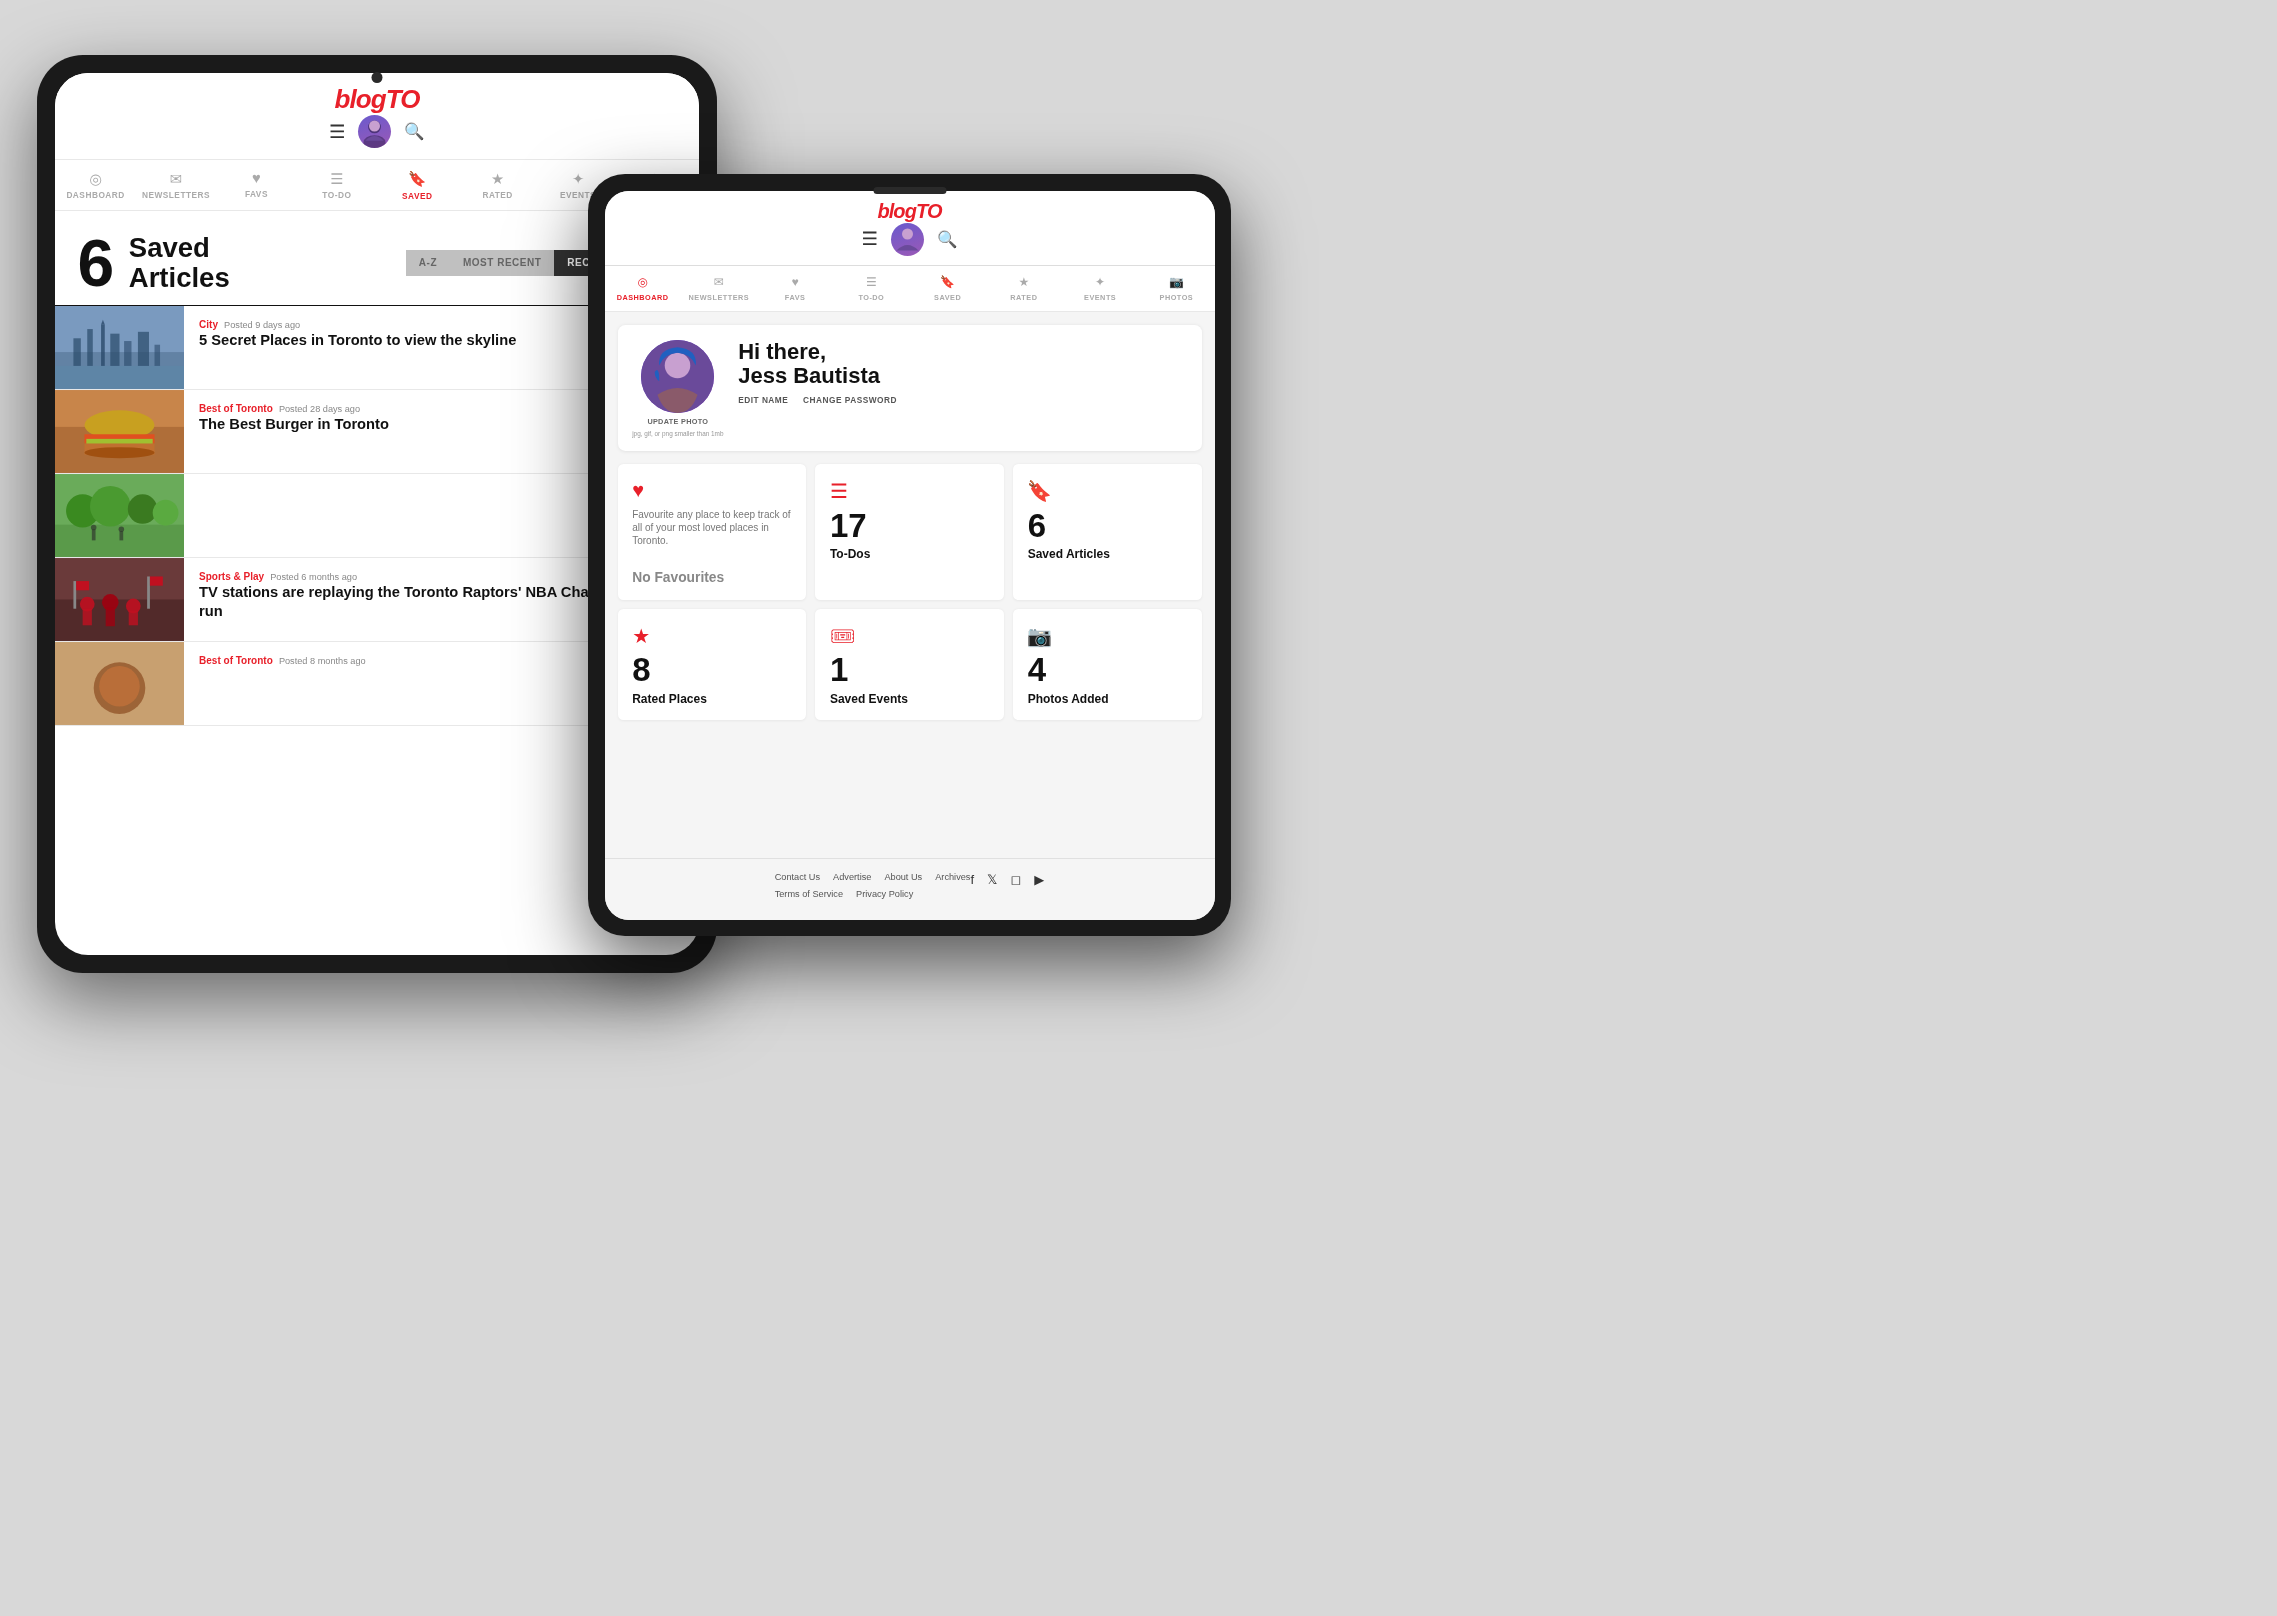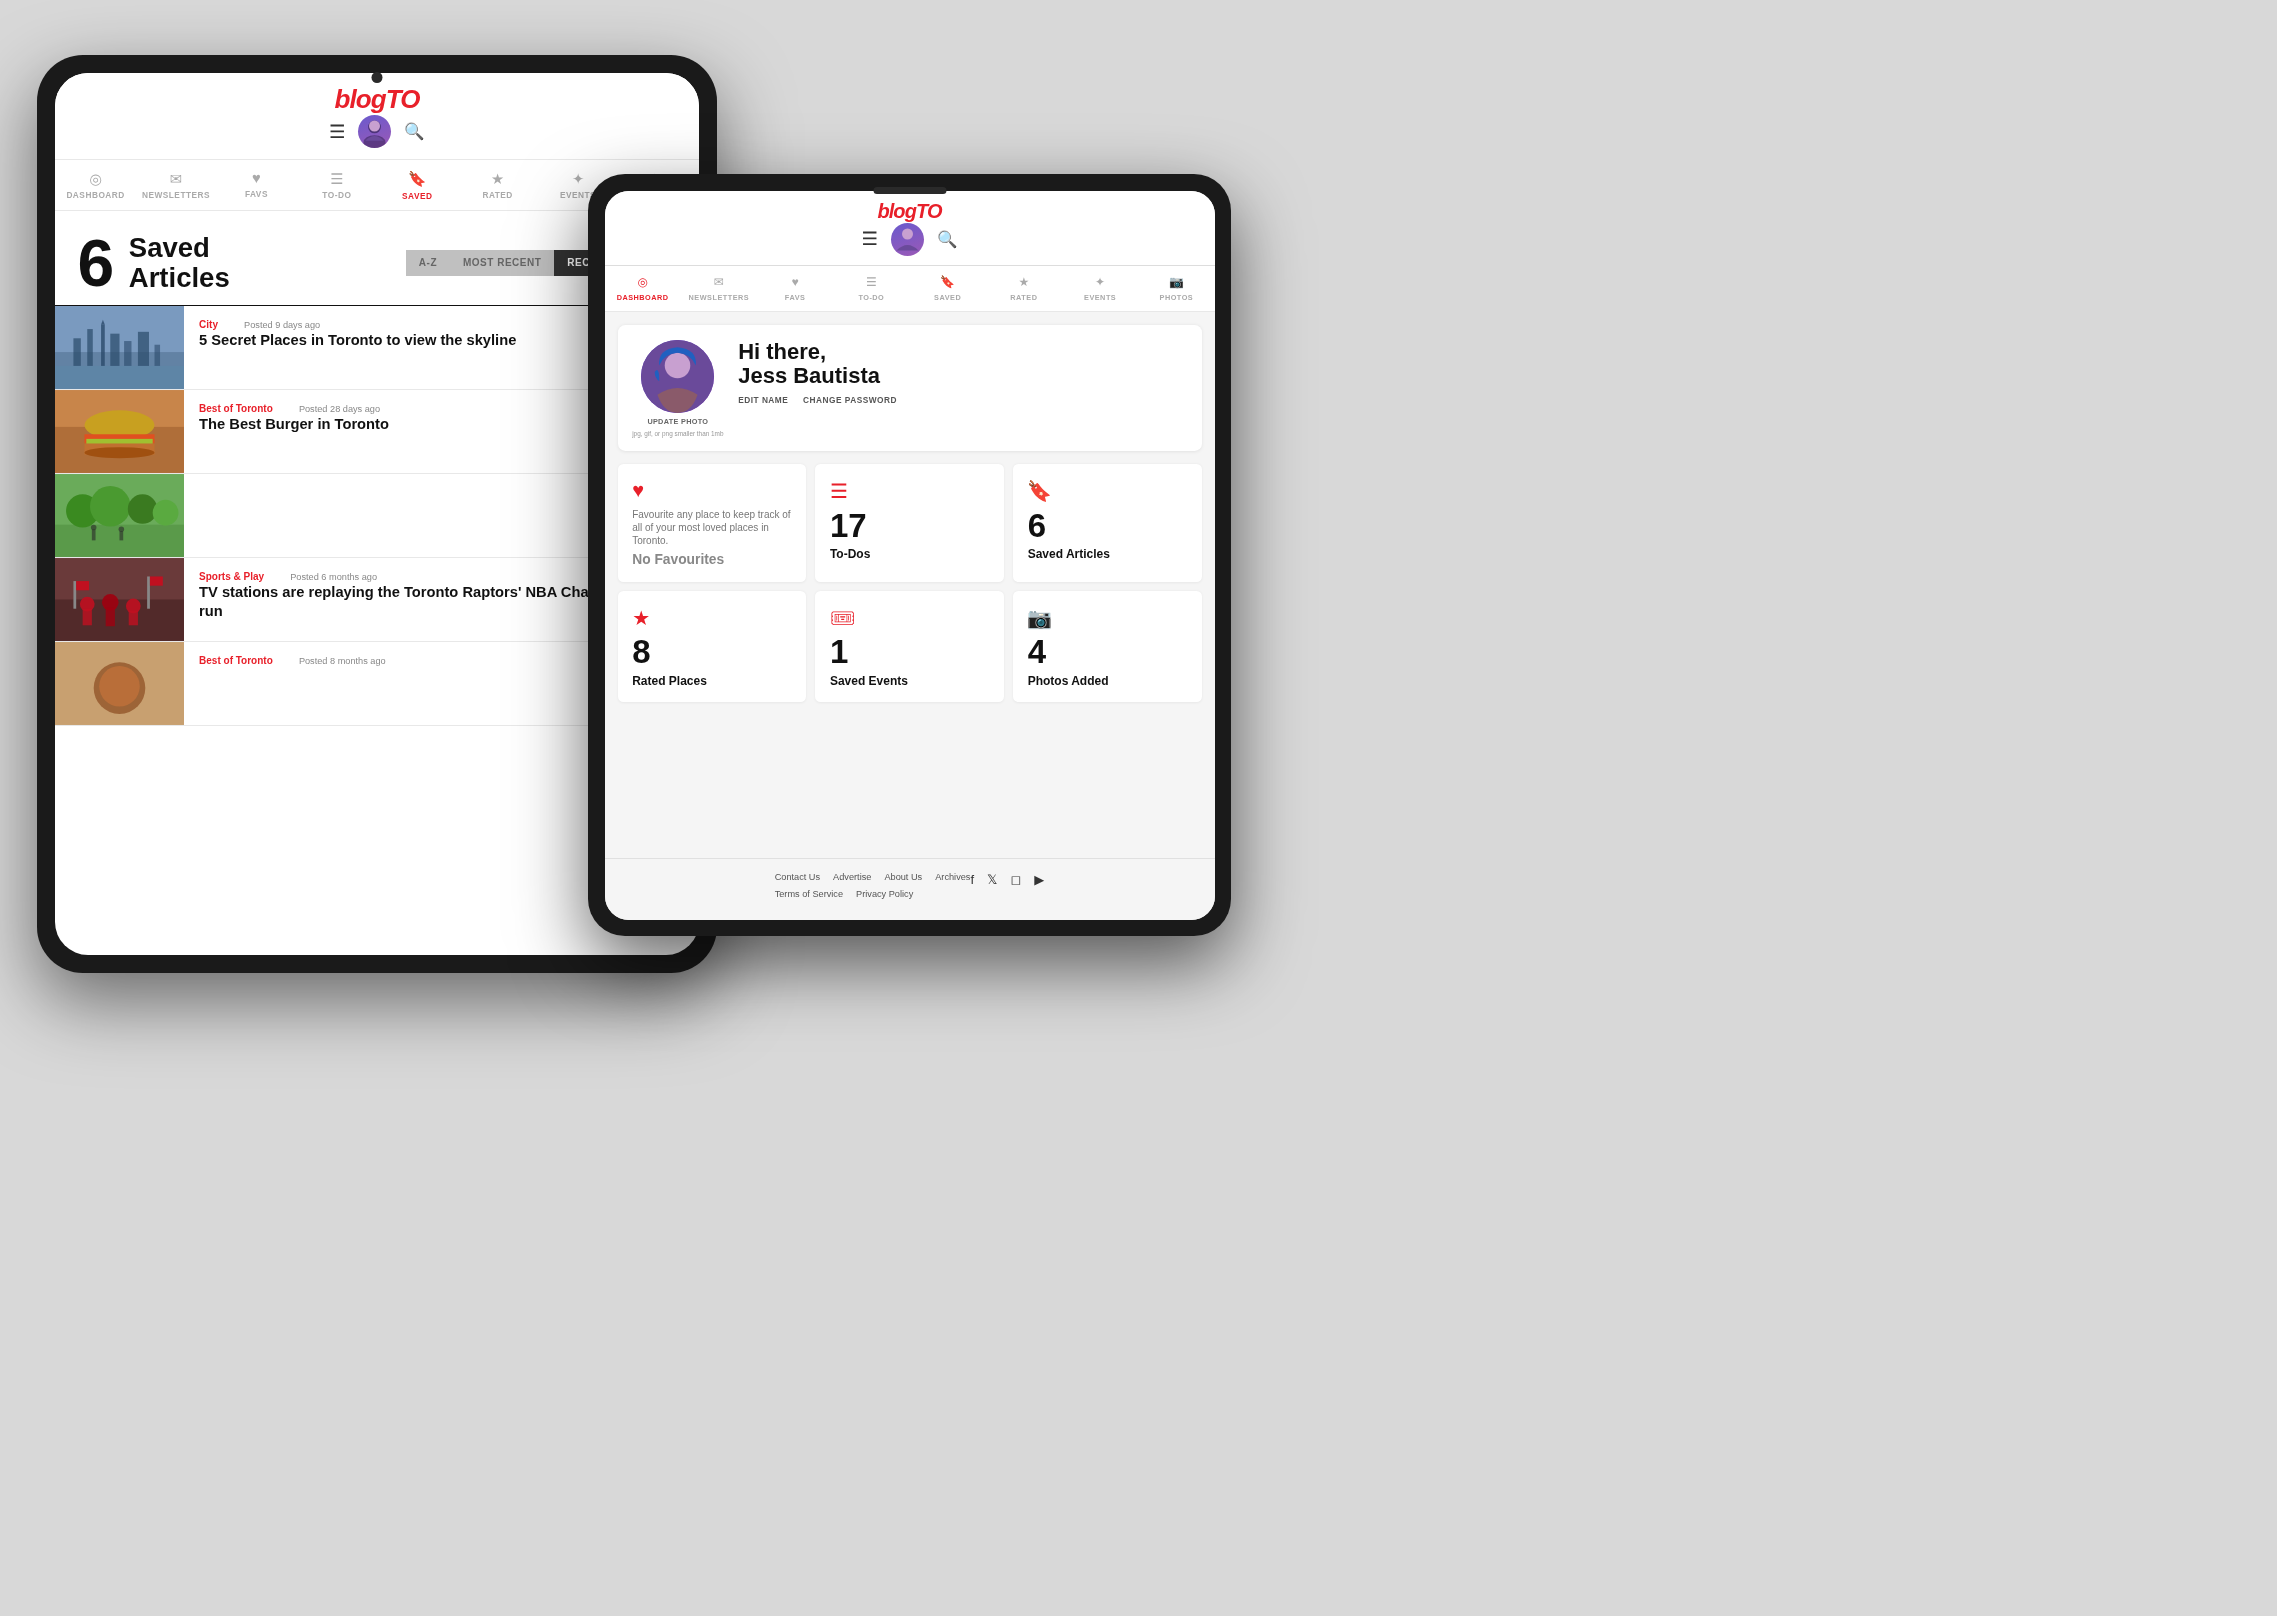--- a/index.html
+++ b/index.html
@@ -217,21 +217,21 @@
     .article-category {
       font-size: 10px;
       font-weight: 700;
       color: #e8202a;
       text-transform: none;
       margin-bottom: 1.8px;
     }
     .article-date {
       font-size: 9.2px;
       color: #888;
-      margin-left: 22px;
+      margin-left: 2px;
     }
     .article-title {
       font-size: 14.7px;
       font-weight: 800;
       color: #111;
       line-height: 1.3;
     }
 
     
     .right-header {
@@ -338,20 +338,21 @@
     }
     .stat-desc {
       font-size: 10px;
       color: #777;
       line-height: 1.3;
     }
     .stat-no {
       font-size: 13.8px;
       font-weight: 700;
       color: #888;
+      margin-top: 18px;
     }
 
     
     .right-footer {
       background: #f5f5f5;
       border-top: 0.9px solid #e0e0e0;
       padding: 13px 14.7px;
       margin-top: auto;
       flex-shrink: 0;
     }

